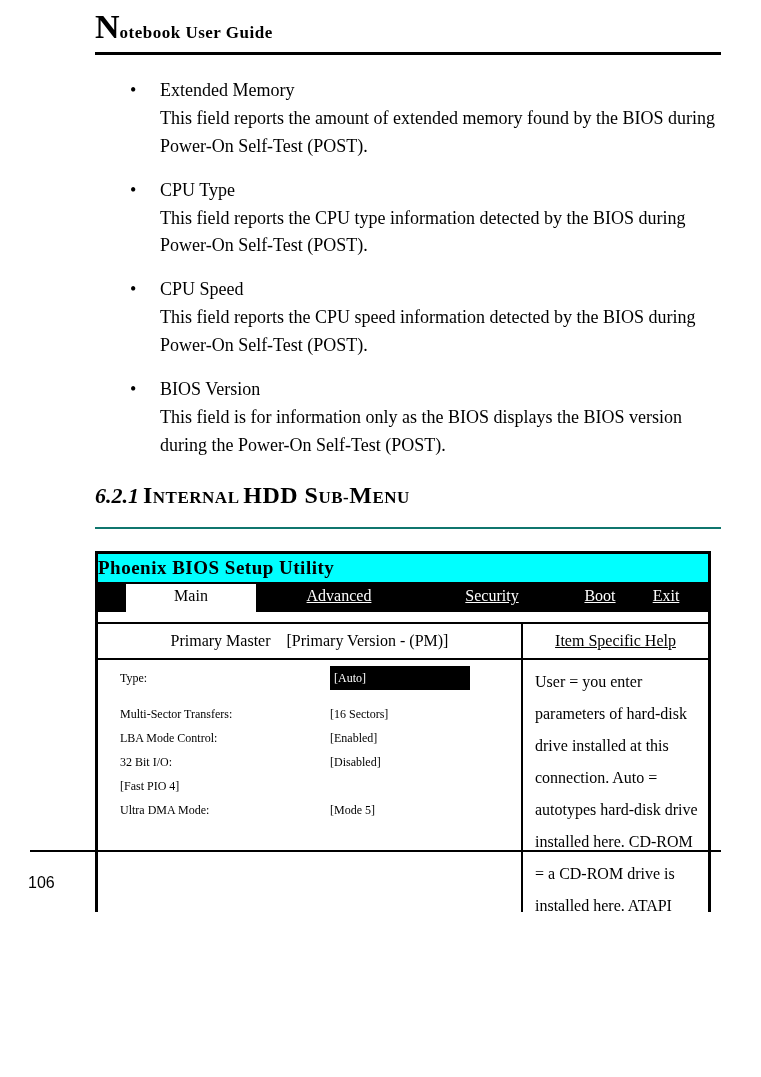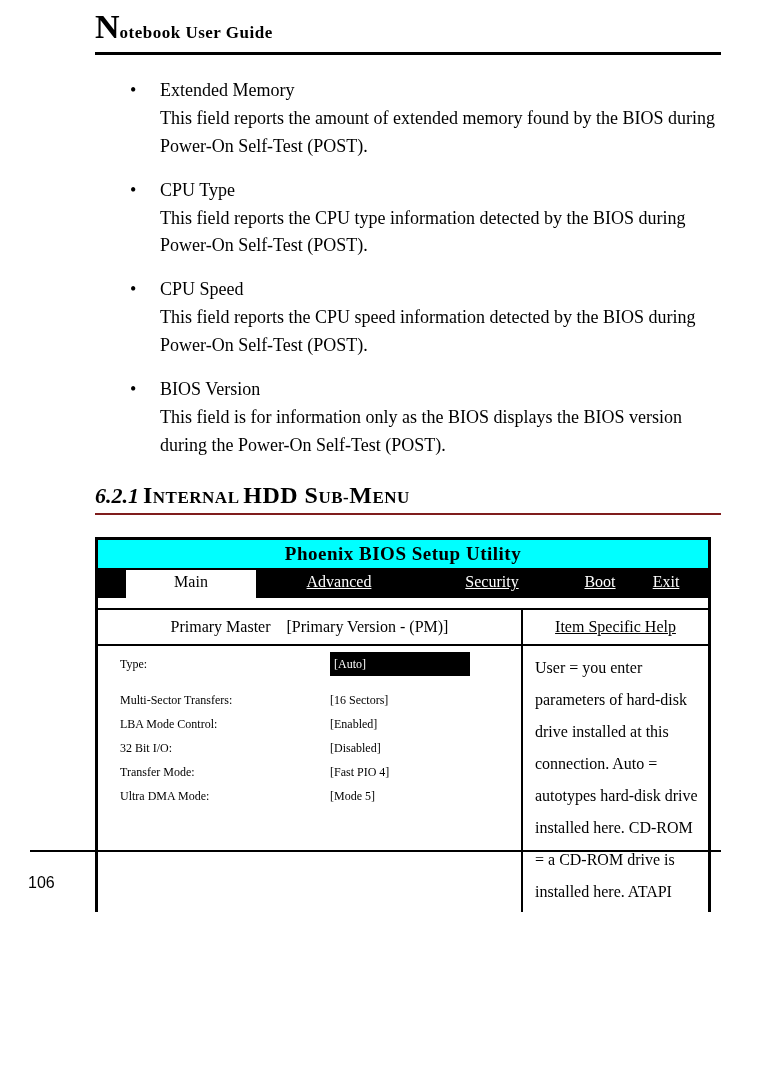--- a/index.html
+++ b/index.html
@@ -56,22 +56,22 @@
   }
   .field-title {
     display: block;
     font-family: Liberation Serif, serif;
   }
   .field-desc {
     display: block;
   }
   .section-heading {
     margin-top: 22px;
-    border-bottom: 2px solid #7f1d1d;
-    padding-bottom: 4px;
+    border-bottom: 2px solid #0f766e;
+    padding-bottom: 18px;
   }
   .section-heading .sec-num {
     font-weight: bold;
     font-size: 22px;
     font-style: italic;
     font-family: Georgia, serif;
   }
   .section-heading .sec-title {
     font-weight: bold;
     font-family: Georgia, serif;
@@ -82,21 +82,20 @@
     font-size: 24px;
   }
 
   .bios-box {
     margin-top: 22px;
     border: 3px solid #000;
     width: 610px;
   }
   .bios-title {
     background: #00ffff;
-    text-align: center;
     font-family: Georgia, serif;
     font-weight: bold;
     font-size: 19px;
     letter-spacing: 0.5px;
     padding: 3px 0;
     border-bottom: 2px solid #000;
   }
   .tabs-row {
     display: flex;
     background: #000;
@@ -267,21 +266,20 @@
           </div>
           <div class="fld-row">
             <div class="fld-label">LBA Mode Control:</div>
             <div class="fld-val">[Enabled]</div>
           </div>
           <div class="fld-row">
             <div class="fld-label">32 Bit I/O:</div>
             <div class="fld-val">[Disabled]</div>
           </div>
           <div class="fld-row">
-            <div class="fld-label">Transfer Mode:</div>
             <div class="fld-val">[Fast PIO 4]</div>
           </div>
           <div class="fld-row">
             <div class="fld-label">Ultra DMA Mode:</div>
             <div class="fld-val">[Mode 5]</div>
           </div>
         </div>
       </div>
       <div class="bios-right">
         <div class="bios-subheader-row">

